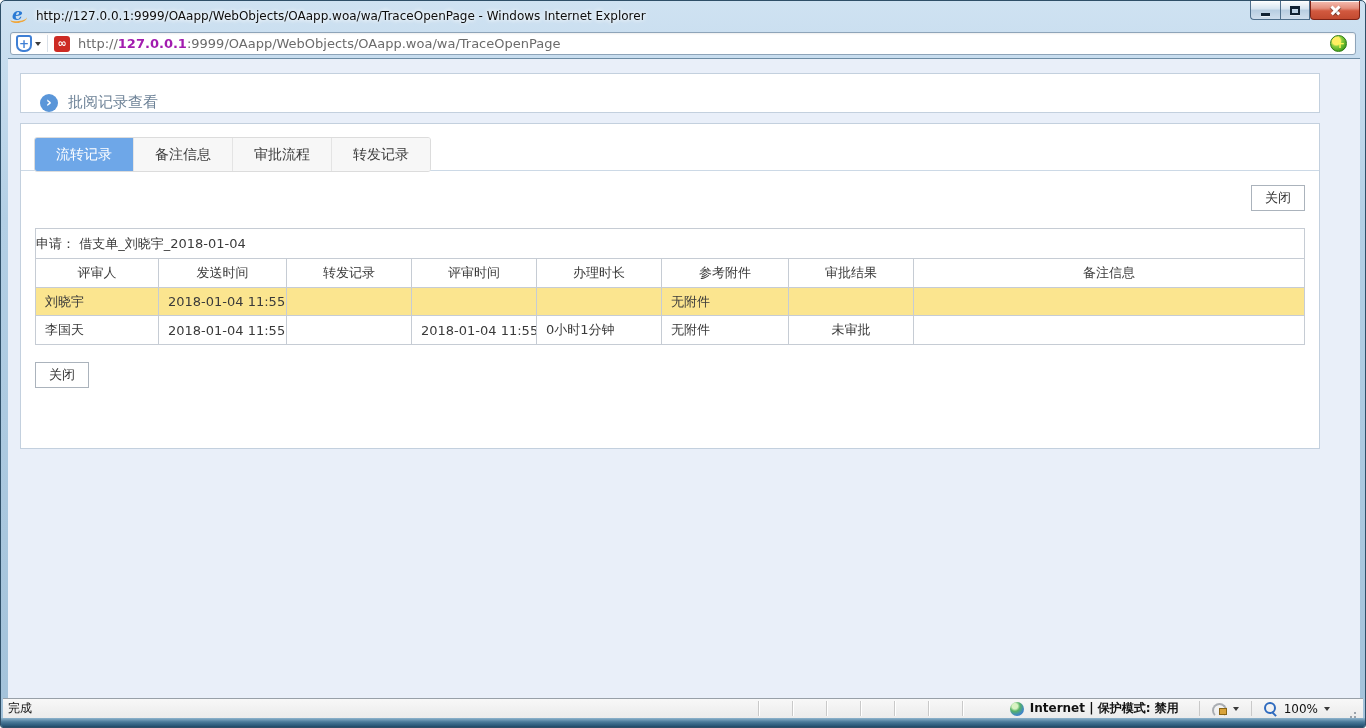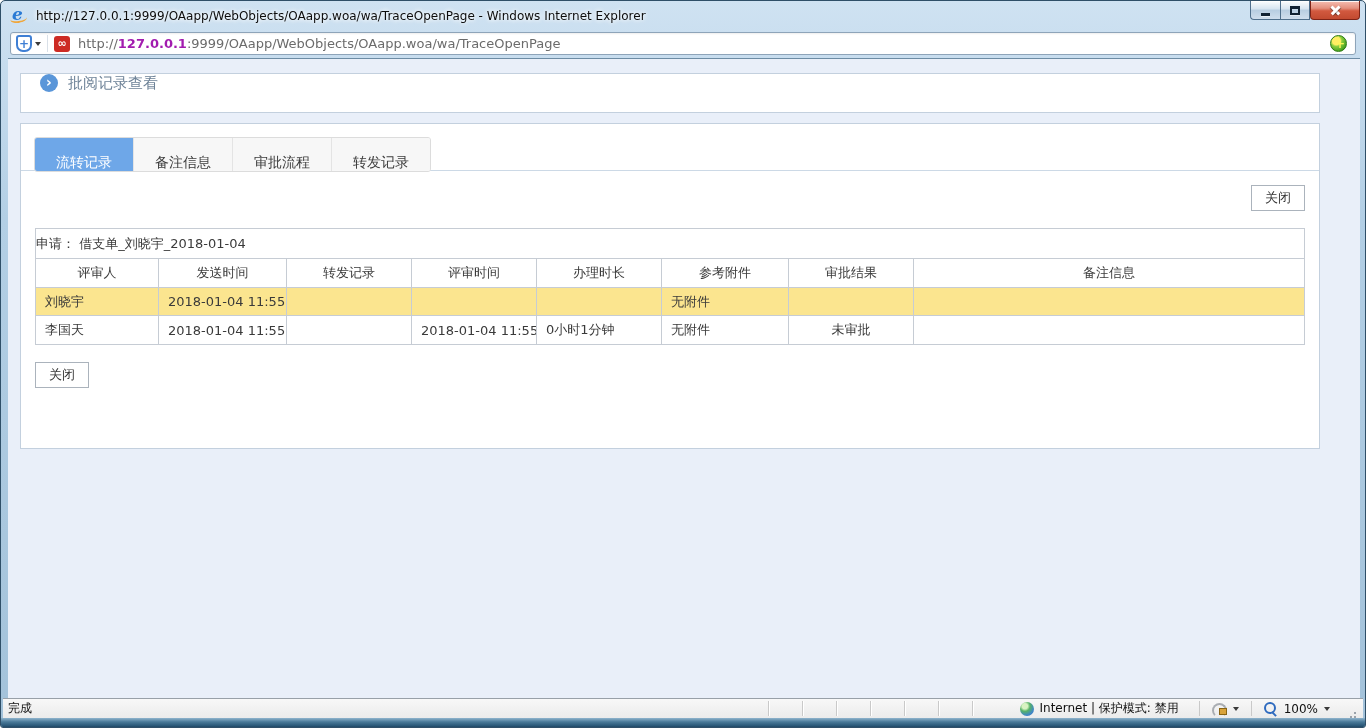--- a/index.html
+++ b/index.html
@@ -58,30 +58,30 @@
     background:radial-gradient(circle at 35% 32%,#ffee63 0 28%,#8ccf3e 40%,#3d9c1d 80%);
     border:1px solid #2c7a12; position:relative; }
   .site-status-icon::before { content:"+"; position:absolute; left:4px; top:1px; color:#fff45a;
     font-weight:bold; font-size:12px; }
 
   
   .client { position:absolute; top:57px; left:7px; width:1352px; height:640px;
     background:#e9eff9; border-top:1px solid #6d8ca4; padding:14px 40px 0 12px; overflow:hidden; }
 
   .header-box { height:40px; background:#fff; border:1px solid #c3d0de;
-    display:flex; align-items:flex-start; padding-left:19px; }
+    display:flex; align-items:flex-end; padding-left:19px; }
   .chevron-circle { width:18px; height:18px; border-radius:50%; background:#5a96d9; flex:none;
     display:flex; align-items:center; justify-content:center; }
   .chevron-circle::before { content:"›"; color:#fff; font-size:14px; font-weight:bold; line-height:1; margin-top:-2px; }
   .header-title { margin-left:10px; font-size:15px; color:#6d8297; }
 
   .content-box { margin-top:10px; background:#fff; border:1px solid #c3d0de; height:326px; }
   .tabstrip-row { padding:13px 0 0 13px; height:46px; }
   .tab-strip { display:inline-flex; border:1px solid #dcdcdc; background:#f7f7f7; border-radius:3px; overflow:hidden; }
-  .tab { padding:8px 21px; height:33px; line-height:33px; font-size:14px; color:#3c3c3c;
+  .tab { padding:0 21px; height:33px; line-height:33px; font-size:14px; color:#3c3c3c;
     background:#f7f7f7; border-left:1px solid #e4e4e4; cursor:pointer; white-space:nowrap; }
   .tab:first-child { border-left:none; }
   .tab.active { color:#fff; }
   .tab-divider { height:0; border-top:1px solid #ccd9e6; }
 
   .box-content { padding:14px 14px 0 14px; }
   .close-top-row { display:flex; justify-content:flex-end; }
   .btn { height:26px; padding:0 13px; background:#fff; border:1px solid #abb3bc;
     font-size:13px; color:#333; font-family:inherit; cursor:pointer; }
 
@@ -96,21 +96,21 @@
   .bottom-btn-row { margin-top:17px; }
 
   
   .statusbar { position:absolute; left:2px; right:2px; top:697px; height:20px;
     display:flex; align-items:center; padding:0 5px;
     background:linear-gradient(#f8f8f8,#ebebeb); border-top:1px solid #98a0a8;
     font-size:12px; color:#111; }
   .status-spacer { flex:1; }
   .mini-pane { width:34px; height:15px; border-left:1px solid #c9c9c9; box-shadow:1px 0 0 #fff inset; }
   .pane-sep { width:1px; height:15px; background:#c9c9c9; margin:0 6px; }
-  .zone-pane { display:flex; align-items:center; gap:6px; padding:4px 14px; }
+  .zone-pane { display:flex; align-items:center; gap:6px; padding:4px 14px;font-weight:bold; }
   .globe-icon { width:14px; height:14px; border-radius:50%; flex:none;
     background:radial-gradient(circle at 35% 30%,#d8f3c2 0 20%,#58b367 38%,#3f86c9 70%,#1f5d96); }
   .security-pane,.zoom-pane { display:flex; align-items:center; gap:6px; padding:0 6px; }
   .security-report-icon { position:relative; width:15px; height:13px; }
   .security-report-icon::before { content:""; position:absolute; left:0; top:1px; width:11px; height:11px;
     border:2px solid #a9adb2; border-radius:50%; border-bottom-color:transparent; }
   .security-report-icon::after { content:""; position:absolute; right:0; bottom:0; width:6px; height:5px;
     background:#d9a33b; border:1px solid #8a6514; }
   .magnifier-icon { position:relative; width:14px; height:14px; }
   .magnifier-icon::before { content:""; position:absolute; left:0; top:0; width:8px; height:8px;

